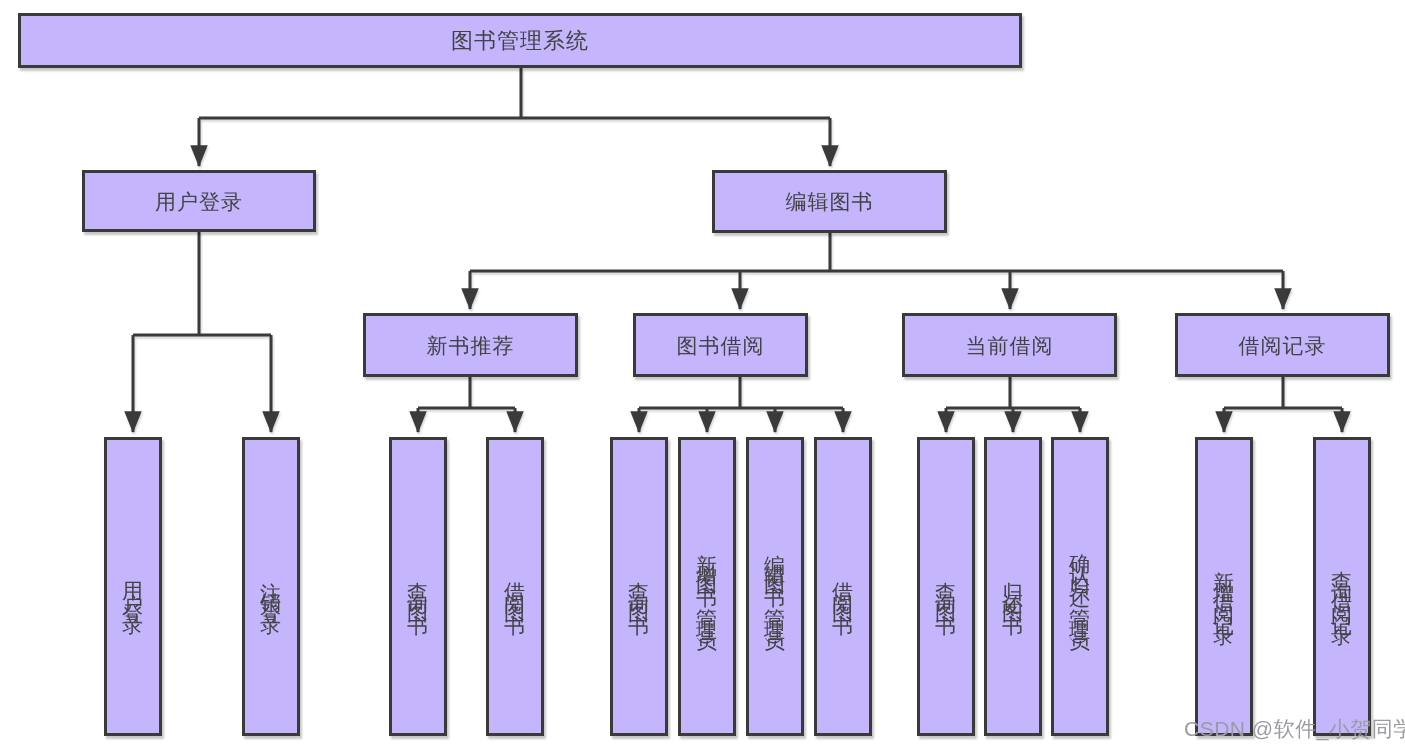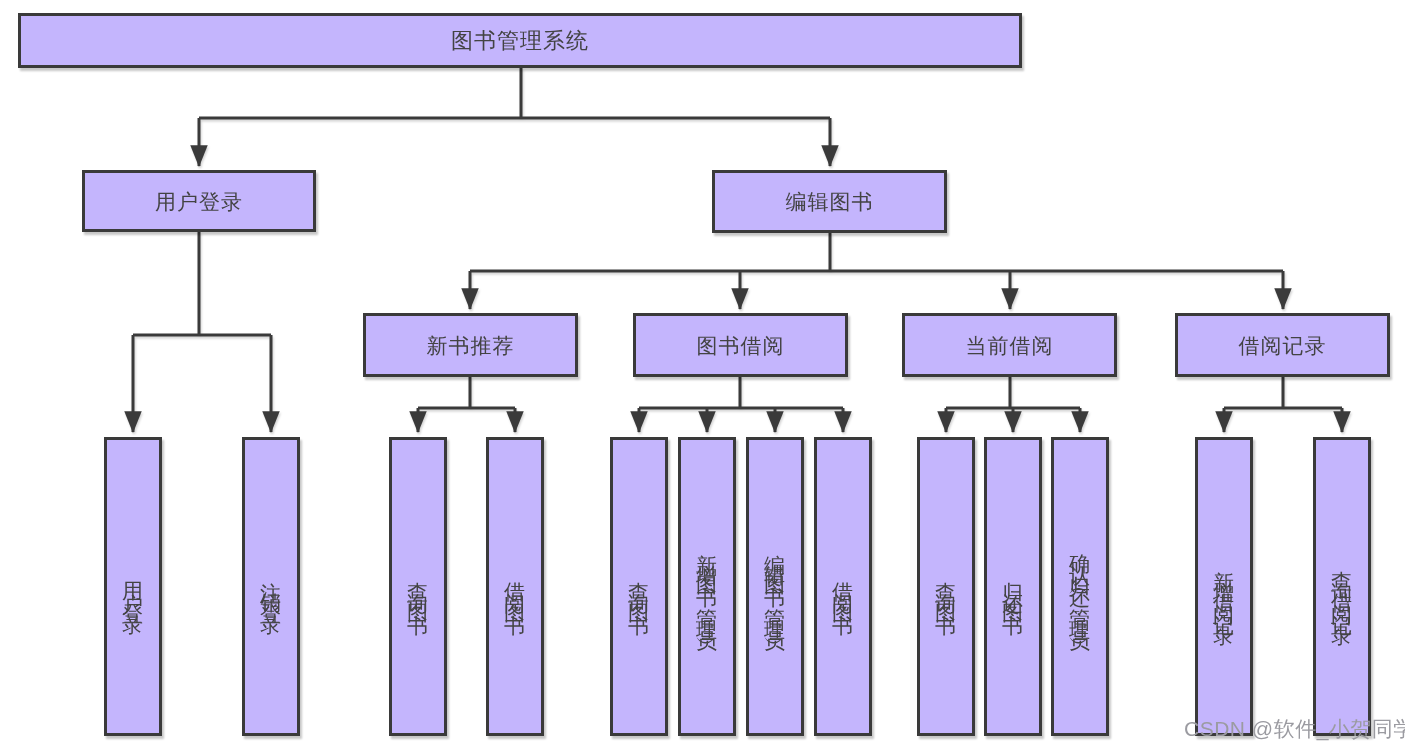--- a/index.html
+++ b/index.html
@@ -117,21 +117,21 @@
   <div class="box" style="left:82px;top:170px;width:234px;height:62px">
     <span class="lbl">用户登录</span>
   </div>
   <div class="box" style="left:712px;top:170px;width:235px;height:63px">
     <span class="lbl">编辑图书</span>
   </div>
 
   <div class="box" style="left:363px;top:313px;width:215px;height:64px">
     <span class="lbl">新书推荐</span>
   </div>
-  <div class="box" style="left:633px;top:313px;width:215px;height:64px">
+  <div class="box" style="left:633px;top:313px;width:175px;height:64px">
     <span class="lbl">图书借阅</span>
   </div>
   <div class="box" style="left:902px;top:313px;width:215px;height:64px">
     <span class="lbl">当前借阅</span>
   </div>
   <div class="box" style="left:1175px;top:313px;width:215px;height:64px">
     <span class="lbl">借阅记录</span>
   </div>
 
   <div class="box leaf" style="left:104px;top:437px;width:58px;height:299px">

